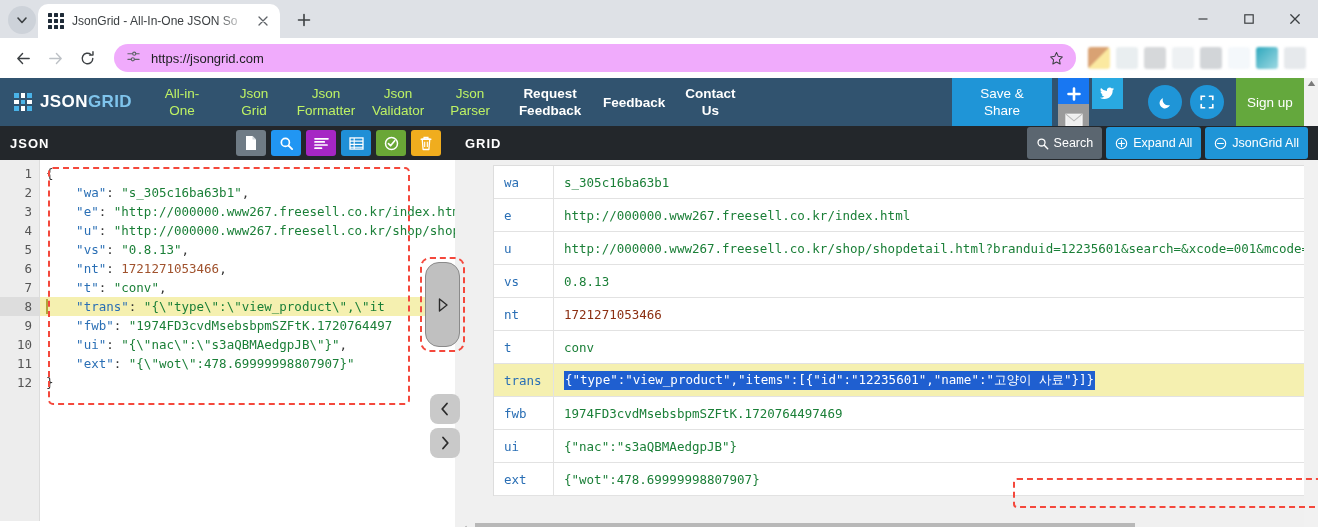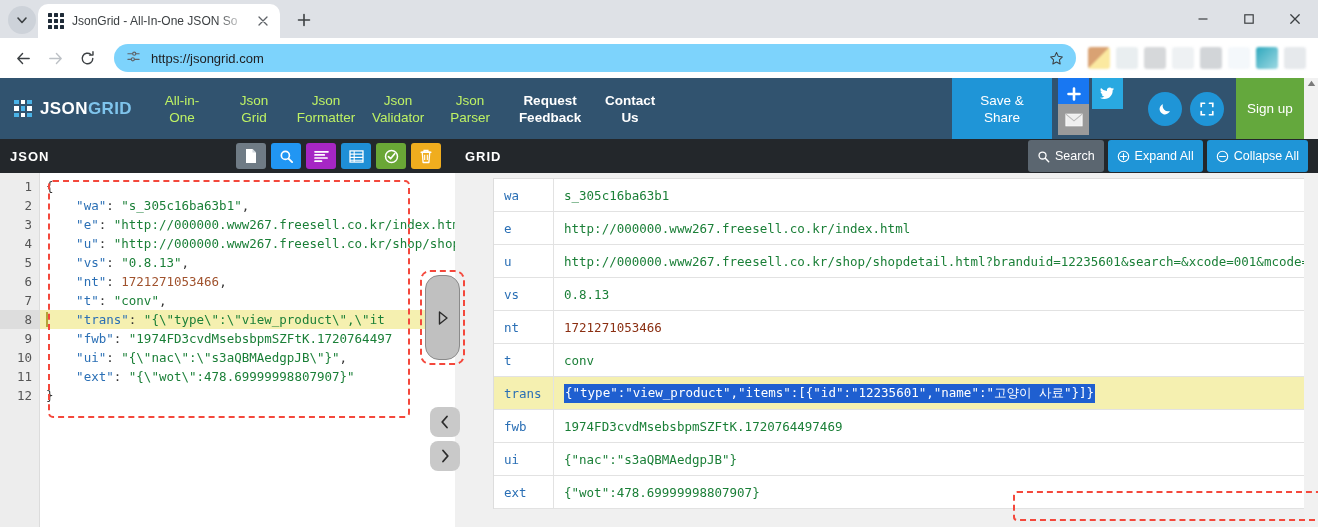--- a/index.html
+++ b/index.html
@@ -45,31 +45,31 @@
   }
   .winctl{position:absolute;right:0;top:0;height:38px;display:flex;align-items:center;}
   .winctl div{width:46px;height:38px;display:flex;align-items:center;justify-content:center;}
 
   .browser-toolbar{
     height:40px;background:#ffffff;display:flex;align-items:center;
     padding:0 12px 0 8px;gap:2px;
   }
   .navbtn{width:30px;height:30px;border-radius:50%;display:flex;align-items:center;justify-content:center;flex:none;}
   .omnibox{
-    flex:1;height:28px;background:#7dd3fc;border-radius:14px;margin-left:10px;
+    flex:1;height:28px;background:#f0abfc;border-radius:14px;margin-left:10px;
     display:flex;align-items:center;padding:0 6px 0 12px;gap:10px;position:relative;
   }
   .omni-url{font-size:13px;color:#202124;flex:1;}
   .star-wrap{width:28px;height:28px;border-radius:50%;display:flex;align-items:center;justify-content:center;}
   .ext-icons{display:flex;align-items:center;gap:6px;margin-left:10px;}
   .ext-ico{width:22px;height:22px;border-radius:3px;filter:blur(1.1px);}
 
   
   .site-header{
-    height:61px;background:#31536f;display:flex;align-items:stretch;position:relative;
+    height:48px;background:#31536f;display:flex;align-items:stretch;position:relative;
     color:#e8edf2;
   }
   .brand{display:flex;align-items:center;gap:8px;padding:0 14px 0 14px;flex:none;}
   .brand-grid{width:18px;height:18px;display:grid;grid-template-columns:repeat(3,1fr);grid-template-rows:repeat(3,1fr);gap:2px;}
   .brand-grid i{background:#ffffff;display:block;}
   .brand-grid i.b{background:#4ab3e8;}
   .brand-text{font-size:17px;font-weight:bold;letter-spacing:.4px;}
   .brand-text .w{color:#ffffff;}
   .brand-text .b{color:#7fc4ec;}
   .navitems{display:flex;align-items:stretch;flex:1;}
@@ -307,20 +307,21 @@
       <span class="w">JSON</span><span class="b">GRID</span>
     </span>
   </div>
   <div class="navitems">
     <div class="navitem">All-in-One</div>
     <div class="navitem">Json Grid</div>
     <div class="navitem">Json Formatter</div>
     <div class="navitem">Json Validator</div>
     <div class="navitem">Json Parser</div>
     <div class="navitem strong wide">Request Feedback</div>
+    <div class="navitem strong wide">Feedback</div>
     <div class="navitem strong">Contact Us</div>
   </div>
   <div class="btn-save">Save &amp; Share</div>
   <div class="social-stack">
     <div class="sq fb">
       <svg width="16" height="16" viewBox="0 0 16 16">
           <path d="M8 2.5 L8 13.5 M2.5 8 L13.5 8" stroke="#fff" stroke-width="2.6" stroke-linecap="round"></path>
         </svg>
     </div>
     <div class="sq tw">
@@ -475,21 +476,21 @@
               <circle cx="8" cy="8" r="6.4" stroke="#fff" stroke-width="1.4" fill="none"></circle>
               <path d="M8 4.4 V11.6 M4.4 8 H11.6" stroke="#fff" stroke-width="1.4" stroke-linecap="round"></path>
             </svg>
           <span>Expand All</span>
         </span>
         <span class="gbtn blue">
           <svg width="13" height="13" viewBox="0 0 16 16">
               <circle cx="8" cy="8" r="6.4" stroke="#fff" stroke-width="1.4" fill="none"></circle>
               <path d="M4.4 8 H11.6" stroke="#fff" stroke-width="1.4" stroke-linecap="round"></path>
             </svg>
-          <span>Collapse All</span>
+          <span>JsonGrid All</span>
         </span>
       </span>
     </div>
 
     <div class="gridwrap">
       <div class="gtable">
           <div class="grow">
             <div class="gkey">wa</div>
             <div class="gval">s_305c16ba63b1</div>
           </div>

